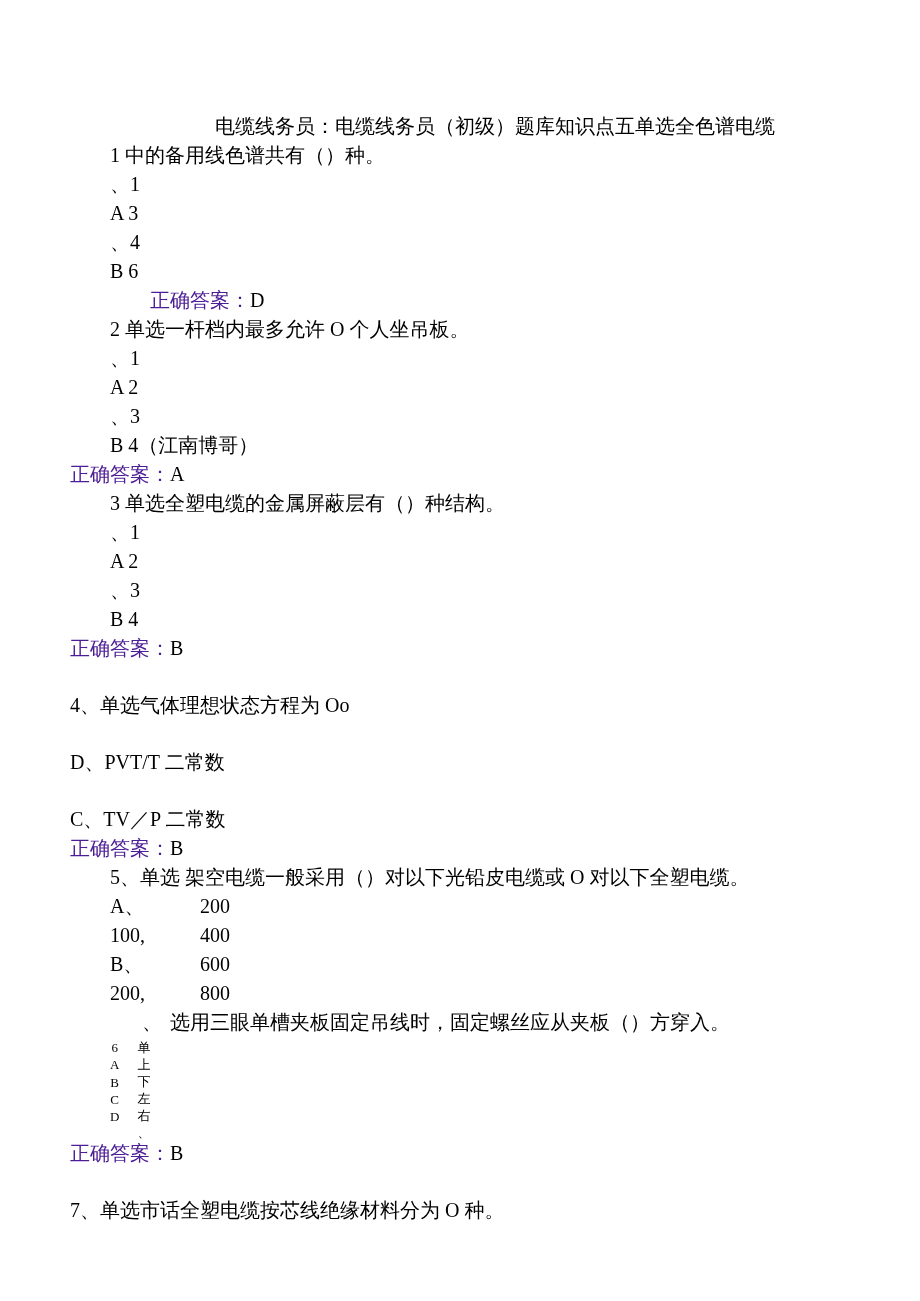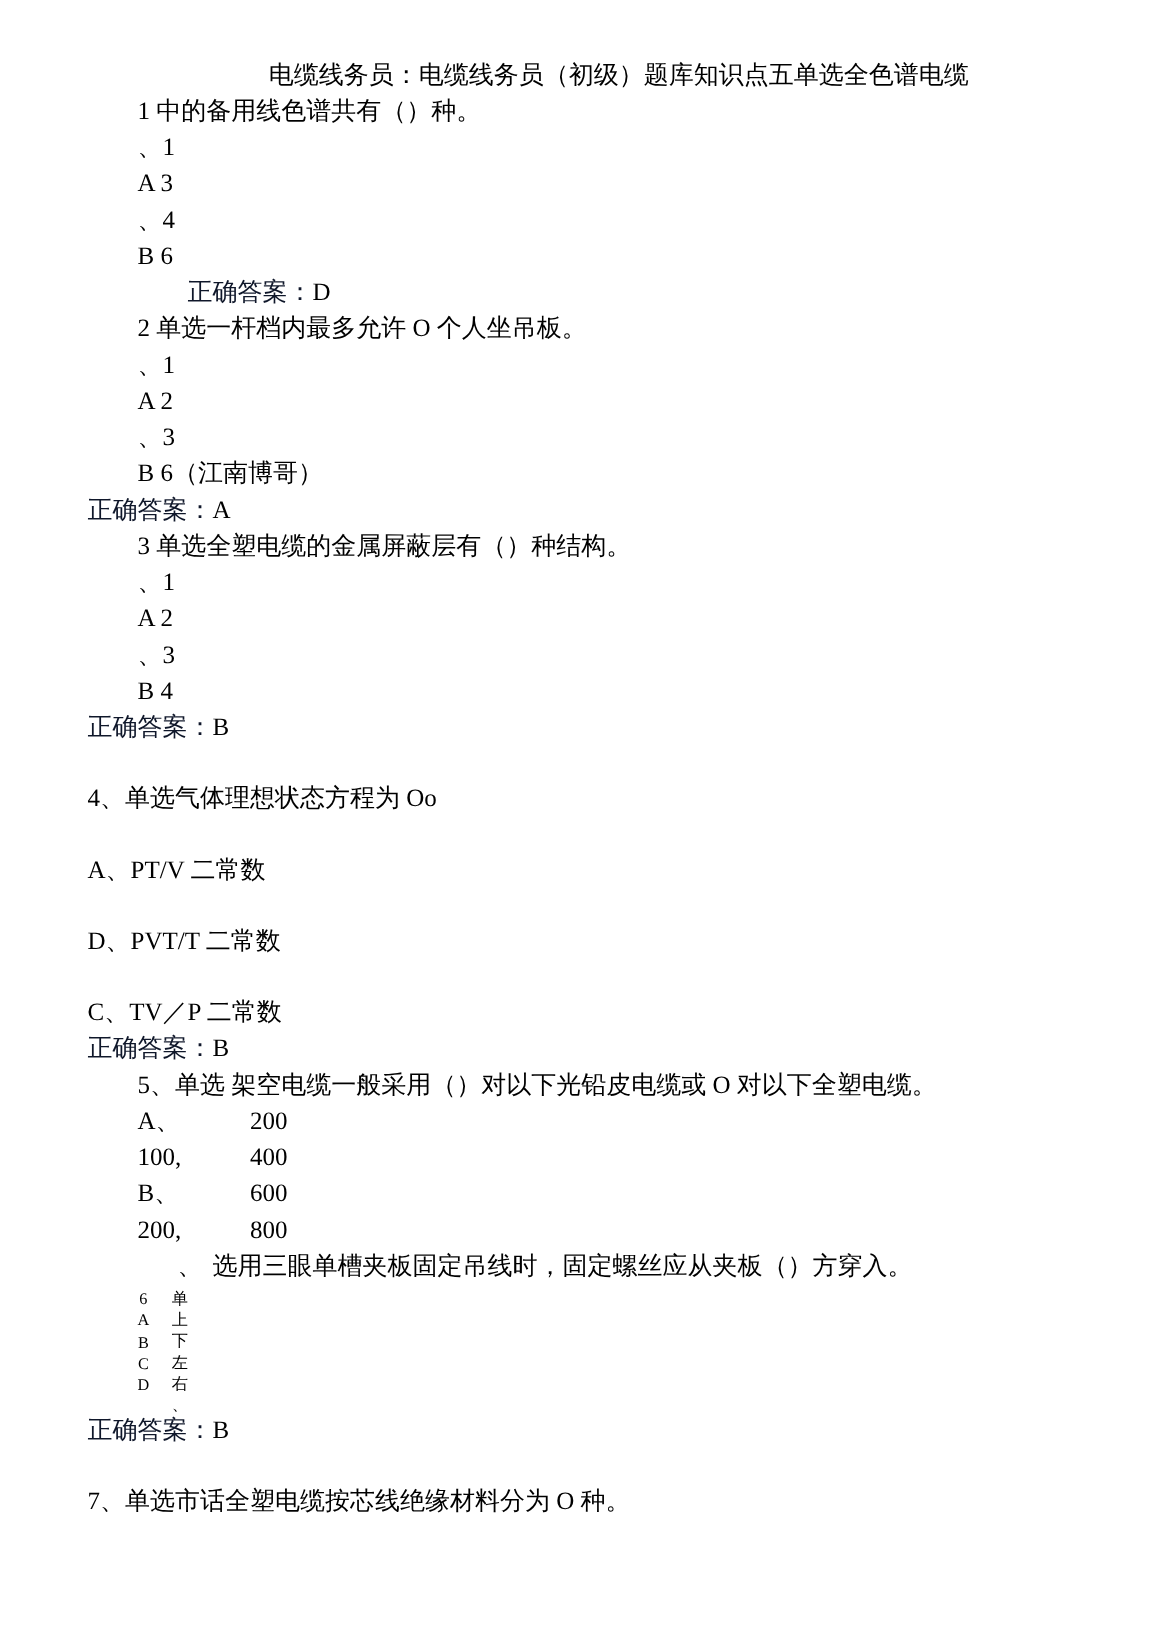--- a/index.html
+++ b/index.html
@@ -6,24 +6,24 @@
     margin: 0;
     padding: 0;
     background: #ffffff;
     font-family: "SimSun", "宋体", serif;
     font-size: 20px;
     color: #000000;
     line-height: 1.45;
     width: 920px;
   }
   .page {
-    padding: 46px 70px 40px 70px;
+    padding: 112px 70px 40px 70px;
     font-family: Liberation Serif, serif;
   }
-  .answer { color: #0f172a; text-align: right; }
+  .answer { color: #4c1d95; text-align: right; }
   .q1-line1 { padding-left: 40px; }
   .opt-line { padding-left: 40px; }
   .q2-line { padding-left: 40px; }
   .plain { padding-left: 0; margin-top: 28px; }
   .q5-row { display: flex; }
   .q5-left { width: 130px; padding-left: 40px; box-sizing: border-box; }
   .q5-right { }
   .q6-container { position: relative; }
   .q6-opts-wrap { display: flex; padding-left: 40px; padding-top: 4px; }
   .q6-col-idx, .q6-col-opt {
@@ -57,36 +57,35 @@
   <div class="opt-line">、4</div>
   <div class="opt-line">B 6</div>
   <div style="padding-left:80px;">
     <span class="answer">正确答案：</span><span>D</span>
   </div>
 
   <div class="q2-line">2 单选一杆档内最多允许 O 个人坐吊板。</div>
   <div class="opt-line">、1</div>
   <div class="opt-line">A 2</div>
   <div class="opt-line">、3</div>
-  <div class="opt-line">B 6（江南博哥）</div>
+  <div class="opt-line">B 4（江南博哥）</div>
   <div>
     <span class="answer">正确答案：</span><span>A</span>
   </div>
 
   <div class="q2-line">3 单选全塑电缆的金属屏蔽层有（）种结构。</div>
   <div class="opt-line">、1</div>
   <div class="opt-line">A 2</div>
   <div class="opt-line">、3</div>
   <div class="opt-line">B 4</div>
   <div>
     <span class="answer">正确答案：</span><span>B</span>
   </div>
 
   <div class="plain">4、单选气体理想状态方程为 Oo</div>
-  <div class="plain">A、PT/V 二常数</div>
   <div class="plain">D、PVT/T 二常数</div>
   <div class="plain">C、TV／P 二常数</div>
   <div>
     <span class="answer">正确答案：</span><span>B</span>
   </div>
 
   <div class="q2-line">5、单选 架空电缆一般采用（）对以下光铅皮电缆或 O 对以下全塑电缆。</div>
   <div class="q5-row">
     <div class="q5-left">A、</div>
     <div class="q5-right">200</div>

